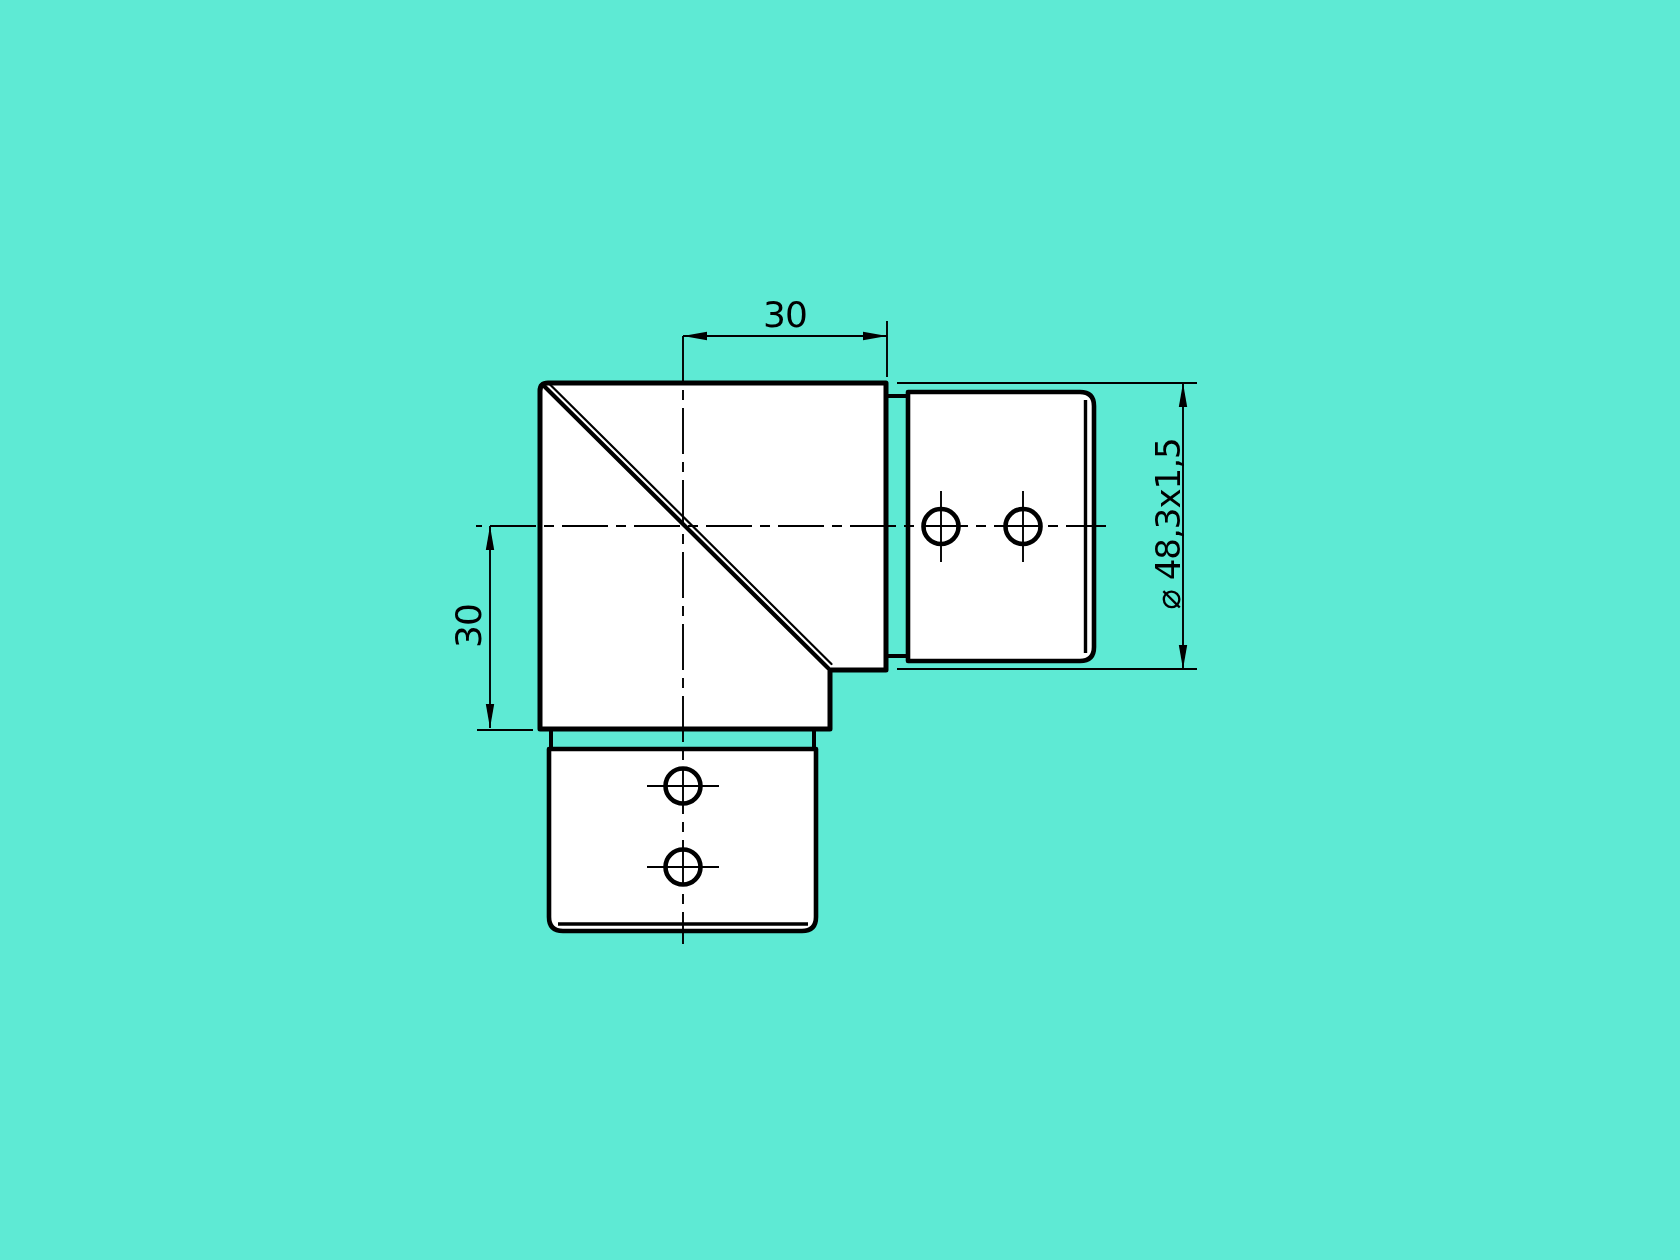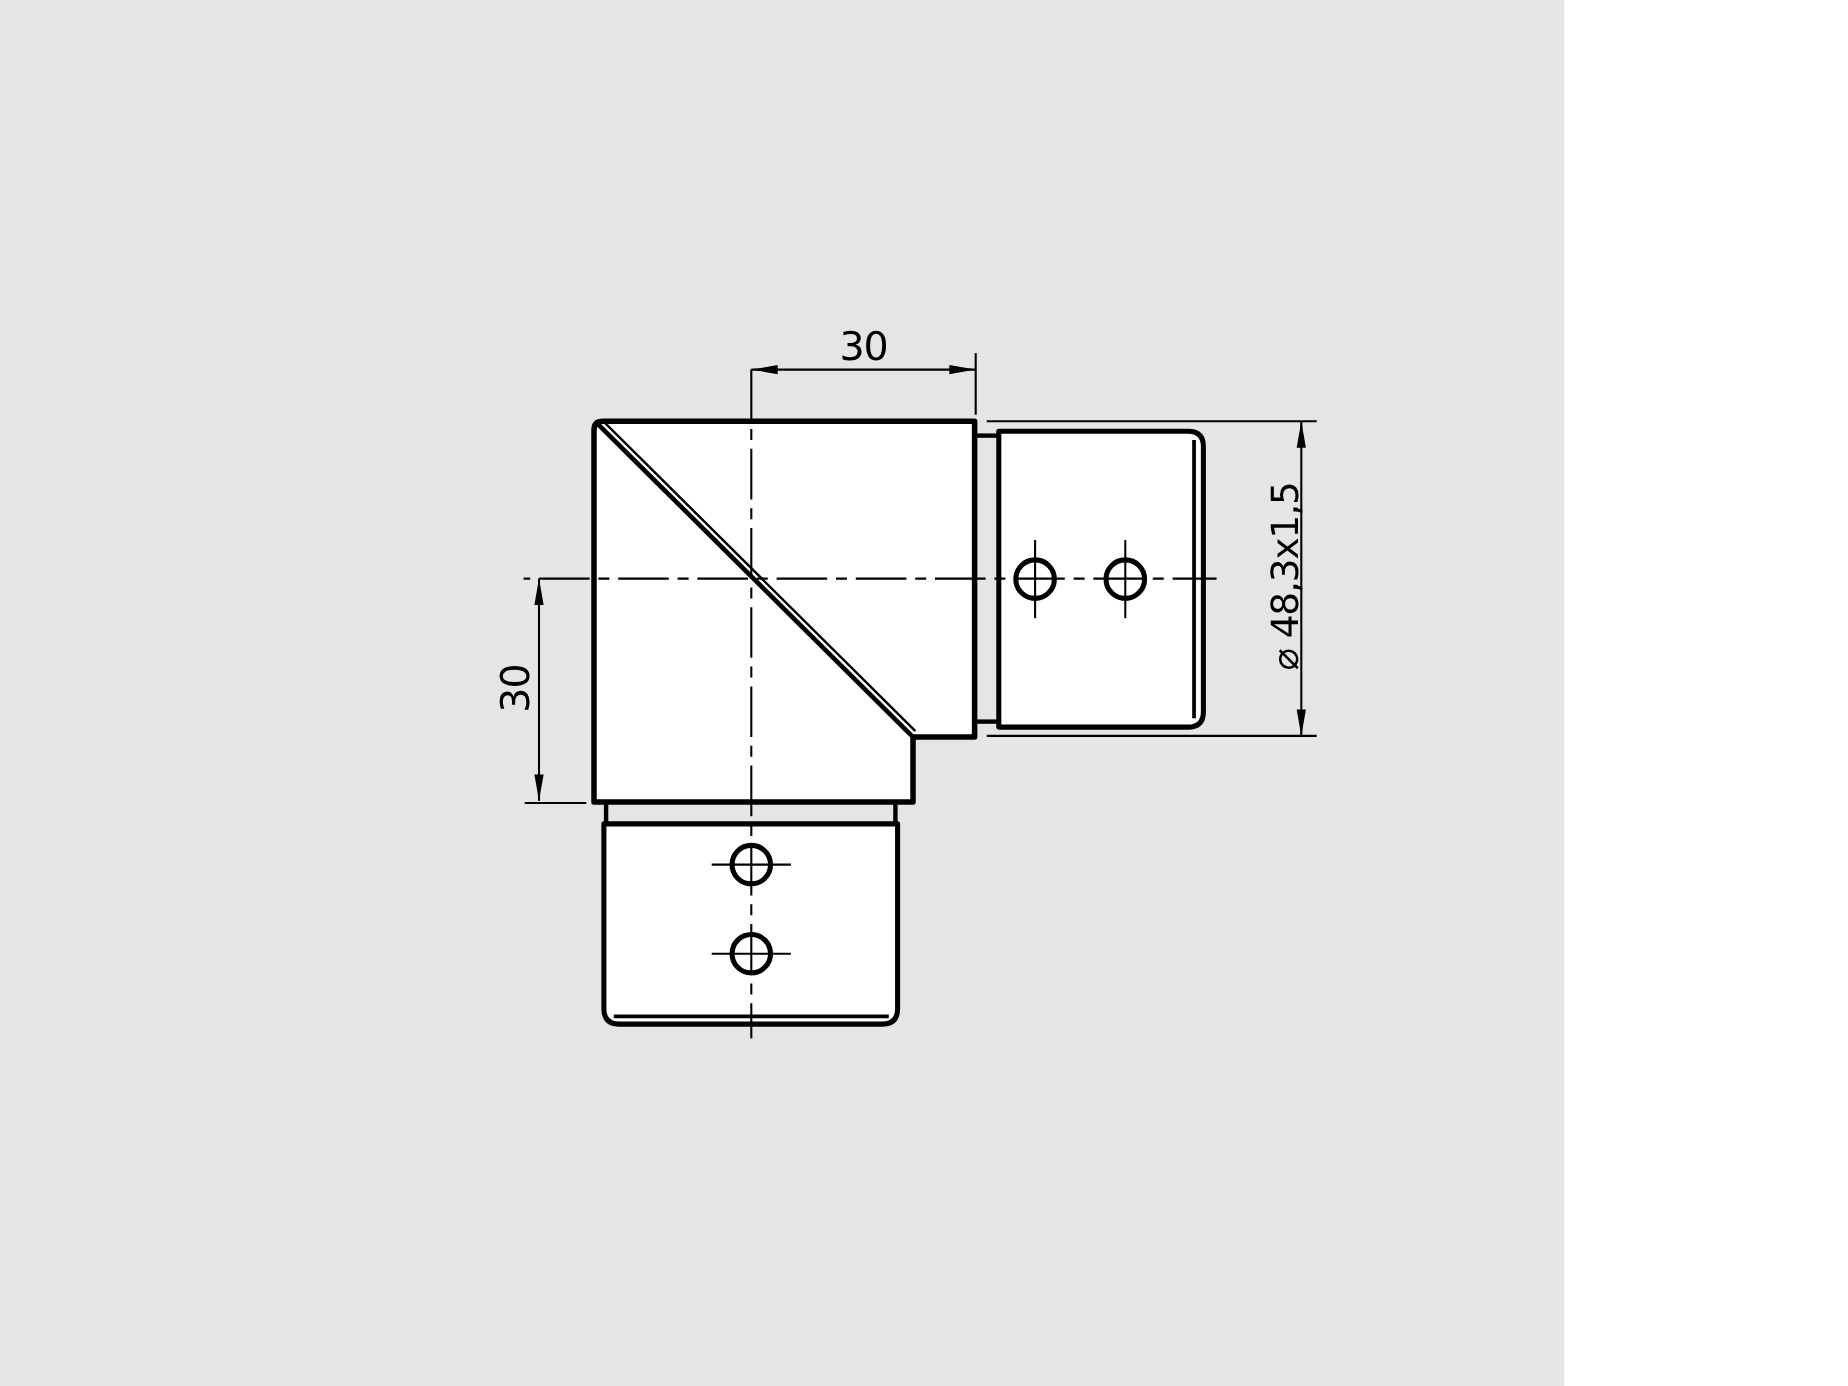--- a/index.html
+++ b/index.html
@@ -2,23 +2,23 @@
 <html><head>
 <meta charset="utf-8">
 <style>
   html, body {
     margin: 0;
     padding: 0;
     background: #ffffff;
   }
   .canvas {
     position: relative;
-    width: 1422px;
+    width: 1680px;
     height: 1260px;
-    background: #e5e5e5;
+    background: #5eead4;
     overflow: hidden;
   }
   svg { display: block; }
   .dim-text {
     font-family: "DejaVu Sans", "Liberation Sans", sans-serif;
     font-size: 36px;
     letter-spacing: -1px;
     fill: #000000;
   }
   .dim-text-small {

